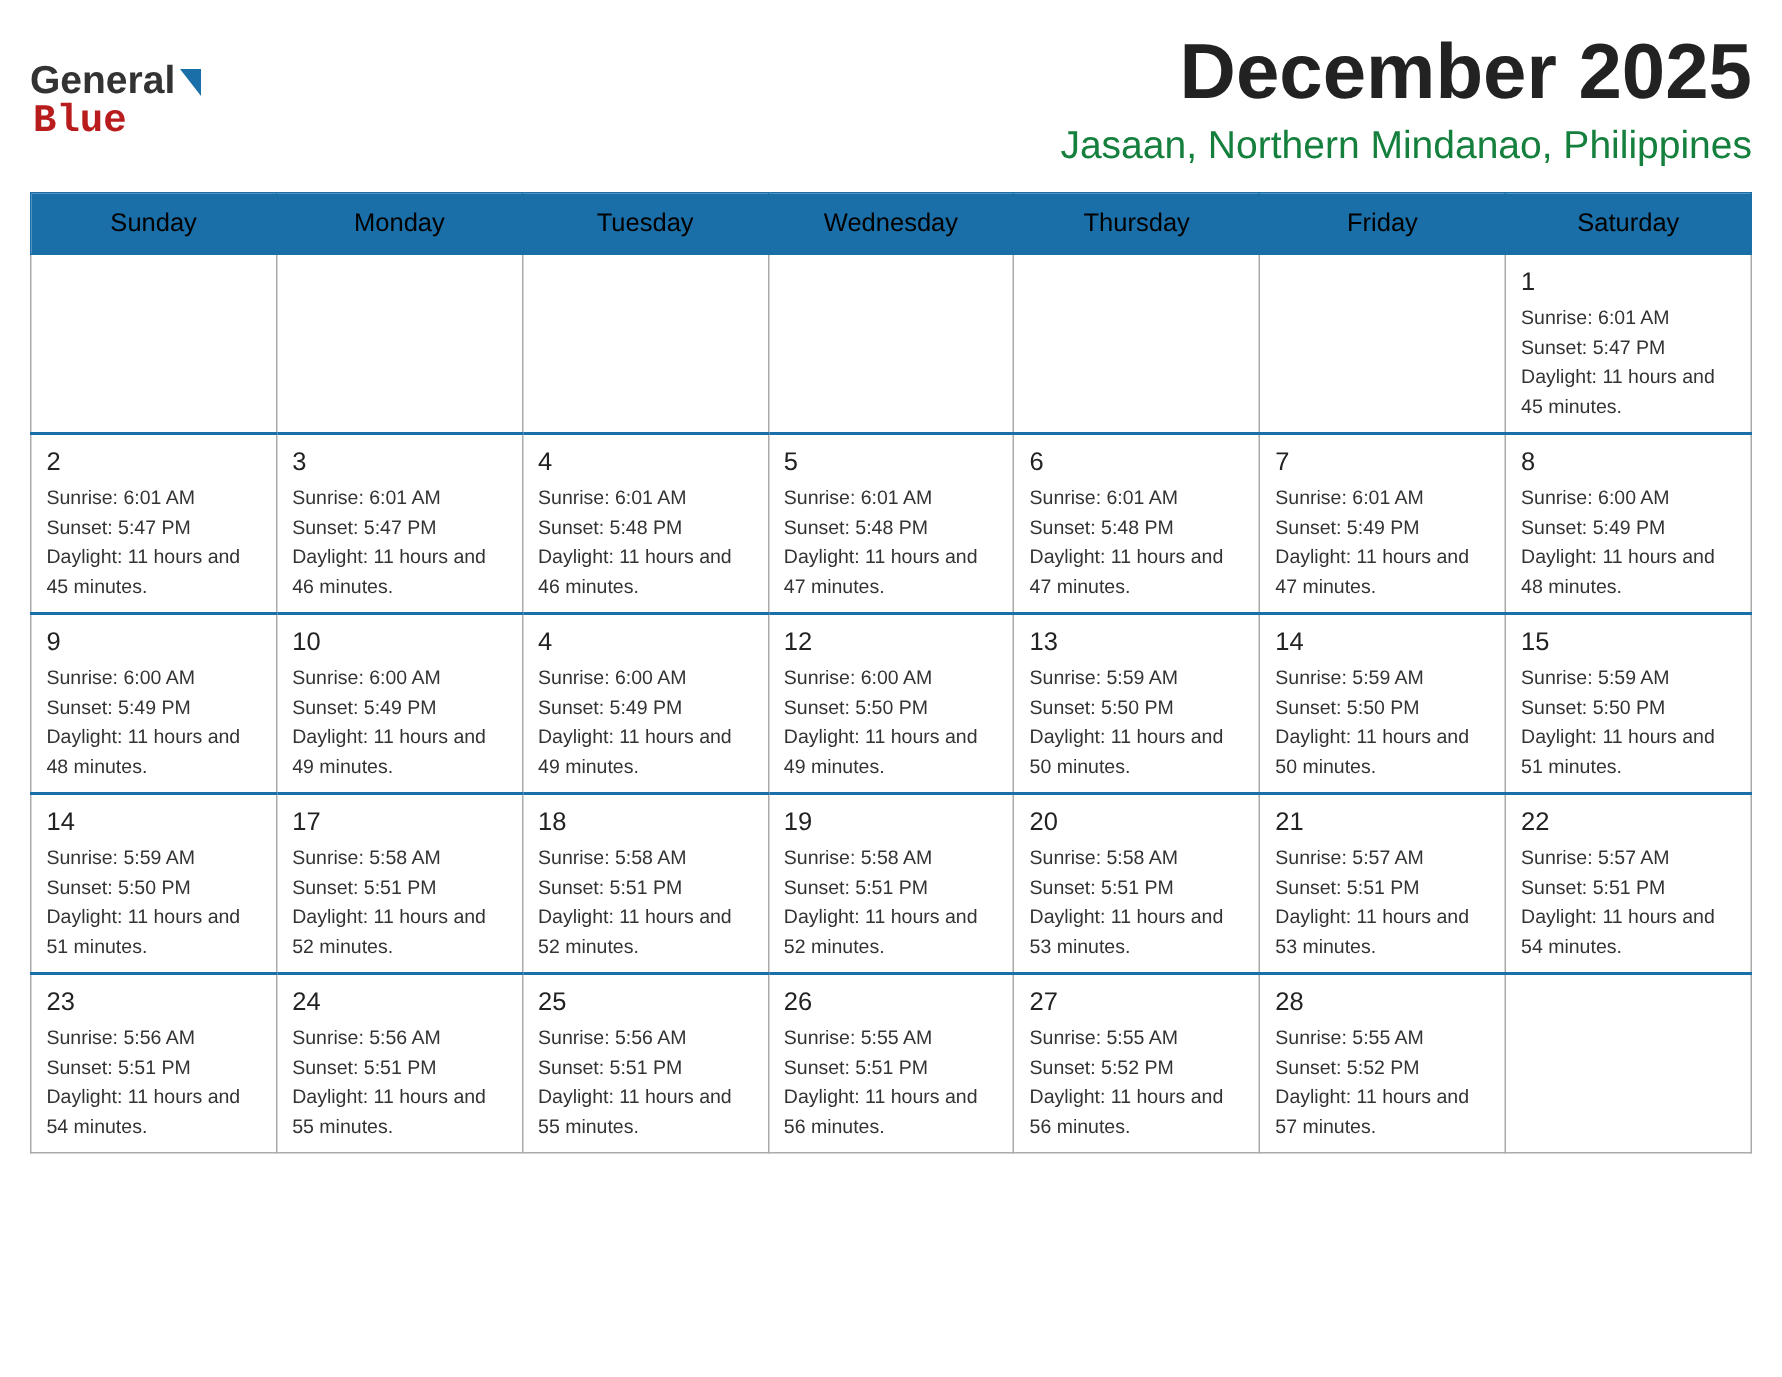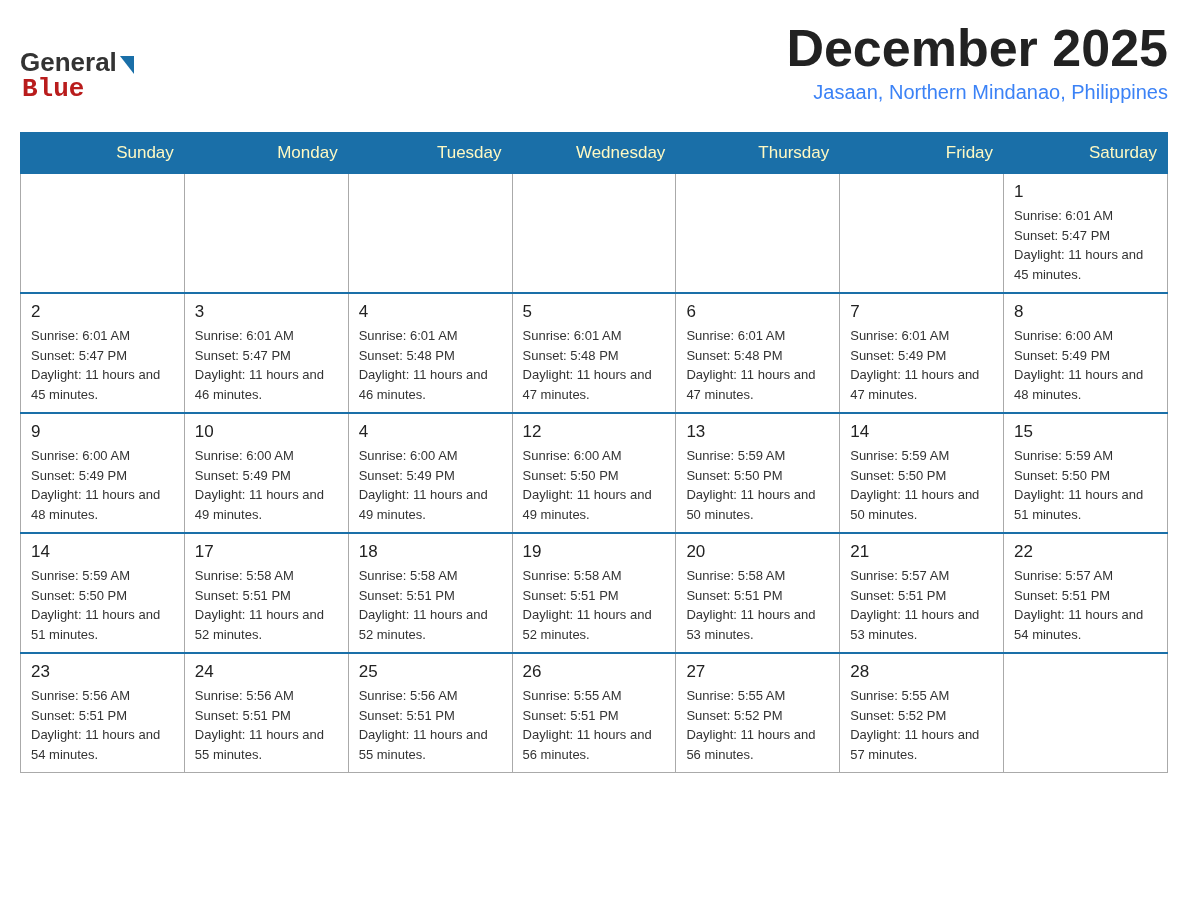--- a/index.html
+++ b/index.html
@@ -6,22 +6,22 @@
     body {
       font-family: Arial, sans-serif;
       background: #fff;
       width: 1188px;
       min-height: 918px;
       padding: 20px;
     }
     .header-area {
       display: flex;
       justify-content: space-between;
-      align-items: flex-end;
-      margin-bottom: 28px;
+      align-items: center;
+      margin-bottom: 16px;
     }
     .logo {
       display: flex;
       flex-direction: column;
       align-items: flex-start;
     }
     .logo-top {
       display: flex;
       align-items: center;
     }
@@ -49,33 +49,33 @@
     .title-area {
       text-align: right;
     }
     .month-title {
       font-size: 52px;
       font-weight: bold;
       color: #222;
       line-height: 1.1;
     }
     .location-subtitle {
-      font-size: 20px;
-      color: #3b82f6;
+      font-size: 26px;
+      color: #15803d;
       margin-top: 4px;
     }
     .calendar {
       width: 100%;
       border-collapse: collapse;
       border: 1px solid #999;
     }
     .calendar th {
       background-color: #1a6fa8;
-      color: #fef9c3;
-      text-align: right;
+      color: #000000;
+      text-align: center;
       padding: 10px 10px;
       font-size: 17px;
       font-weight: normal;
       border: 1px solid #1a6fa8;
     }
     .calendar td {
       vertical-align: top;
       border: 1px solid #aaa;
       padding: 8px 10px;
       width: 14.28%;

